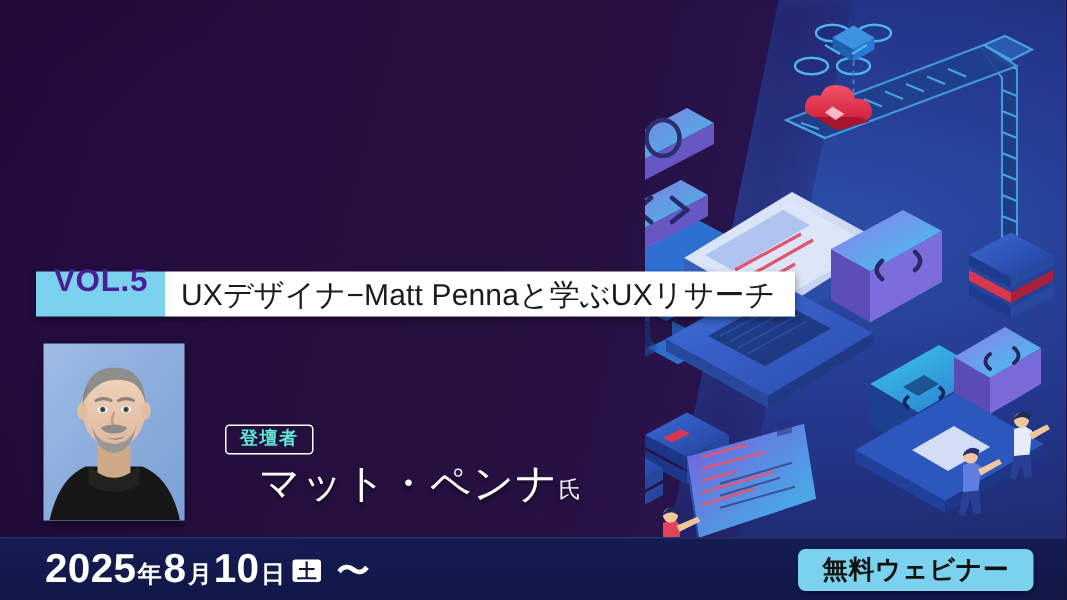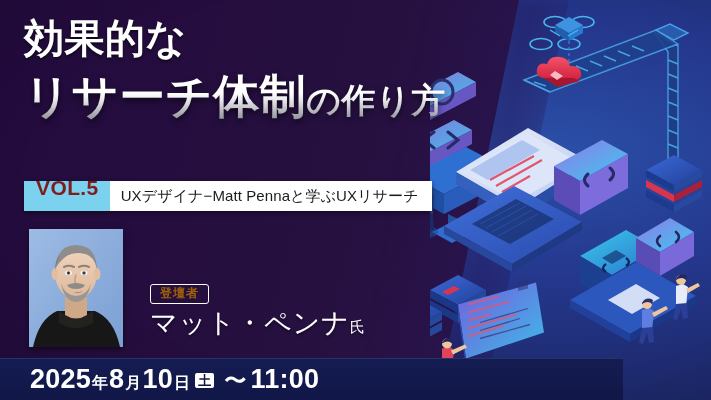--- a/index.html
+++ b/index.html
@@ -61,55 +61,56 @@
     vertical-align:baseline;
   }
 
   
   .volbar{
     position:absolute;left:24px;top:181px;height:30px;
     display:flex;align-items:stretch;
     box-shadow:0 2px 5px rgba(0,0,0,.45);
   }
   .vol-num{
-    background:#7ad2ee;color:#7f1d1d;
+    background:#7ad2ee;color:#4c1d95;
     font-size:21px;font-weight:700;letter-spacing:.4px;
     display:flex;align-items:center;padding:0 11px 16px 12px;
   }
   .vol-sub{
     background:#ffffff;color:#1b1b1b;
-    font-size:15px;font-weight:500;letter-spacing:.1px;
+    font-size:20px;font-weight:500;letter-spacing:.1px;
     display:flex;align-items:center;padding:0 13px 0 11px;
     white-space:nowrap;
   }
 
   
   .photo{
     position:absolute;left:29px;top:229px;width:94px;height:118px;
     overflow:hidden;background:#7ca3d8;
     box-shadow:0 2px 6px rgba(0,0,0,.5);
   }
   .photo svg{display:block;width:94px;height:118px;}
 
   .speaker{position:absolute;left:150px;top:283px;width:260px;}
   .sp-tag{
     display:inline-block;border:1.6px solid #ffffff;border-radius:3px;
-    color:#a16207;font-size:12px;font-weight:700;letter-spacing:1px;
+    color:#5eead4;font-size:12px;font-weight:700;letter-spacing:1px;
     padding:1px 9px 2px;line-height:1.25;
   }
   .sp-name{
     margin-top:5px;color:#ffffff;font-size:27px;font-weight:500;
     letter-spacing:1px;line-height:1.05;white-space:nowrap;
     text-shadow:0 2px 3px rgba(0,0,0,.45);
+    text-align:center;
   }
   .sp-name .suffix{font-size:15px;letter-spacing:0;}
 
   
   .bottom{
-    position:absolute;left:0;bottom:0;width:623px;height:41px;
+    position:absolute;left:0;bottom:0;width:711px;height:41px;
     background:linear-gradient(180deg,#141c52 0%,#111747 100%);
     border-top:1px solid rgba(120,150,220,.22);
     display:flex;align-items:center;text-align:center;
   }
   .date{
     margin-left:30px;color:#ffffff;font-weight:700;
     font-size:27px;letter-spacing:.2px;line-height:1;
     white-space:nowrap;display:flex;align-items:baseline;
   }
   .date .unit{font-size:16px;margin:0 1px 0 1px;}
@@ -361,24 +362,20 @@
         <path d="M22 102 l10 -1 l1 16 l-5 1 l-2 -10 l-3 11 l-4 -1 Z" fill="#2a3f97"></path>
         <circle cx="27" cy="81" r="5" fill="#f0c79c"></circle>
         <path d="M22 80 q4 -7 11 -3 l-1 4 q-4 -4 -10 0 Z" fill="#1f2560"></path>
         <path d="M31 88 l14 -6 l2 3 l-14 7 Z" fill="#f0c79c"></path>
       </g>
     </svg>
   </div>
 
   <div class="vignette"></div>
 
-  <div class="headline">
-    <div class="h-l1">効果的な</div>
-    <div class="h-l2"><span>リサーチ体制</span><span class="tail">の作り方</span></div>
-  </div>
 
   <div class="volbar">
     <div class="vol-num">VOL.5</div>
     <div class="vol-sub">UXデザイナ−Matt Pennaと学ぶUXリサーチ</div>
   </div>
 
   <div class="photo">
     <svg viewBox="0 0 94 118" xmlns="http://www.w3.org/2000/svg">
       <defs>
         <linearGradient id="pbg" x1="0" y1="0" x2="1" y2="1">
@@ -432,17 +429,17 @@
   <div class="bottom">
     <div class="date">
       <span>2025</span>
       <span class="unit">年</span>
       <span>8</span>
       <span class="unit">月</span>
       <span>10</span>
       <span class="unit">日</span>
       <span class="dow">土</span>
       <span class="tilde">〜</span>
-      <span>11:00</span>
     </div>
+    <div class="free-badge">無料ウェビナー</div>
   </div>
 
 </div>
 
 </body></html>

